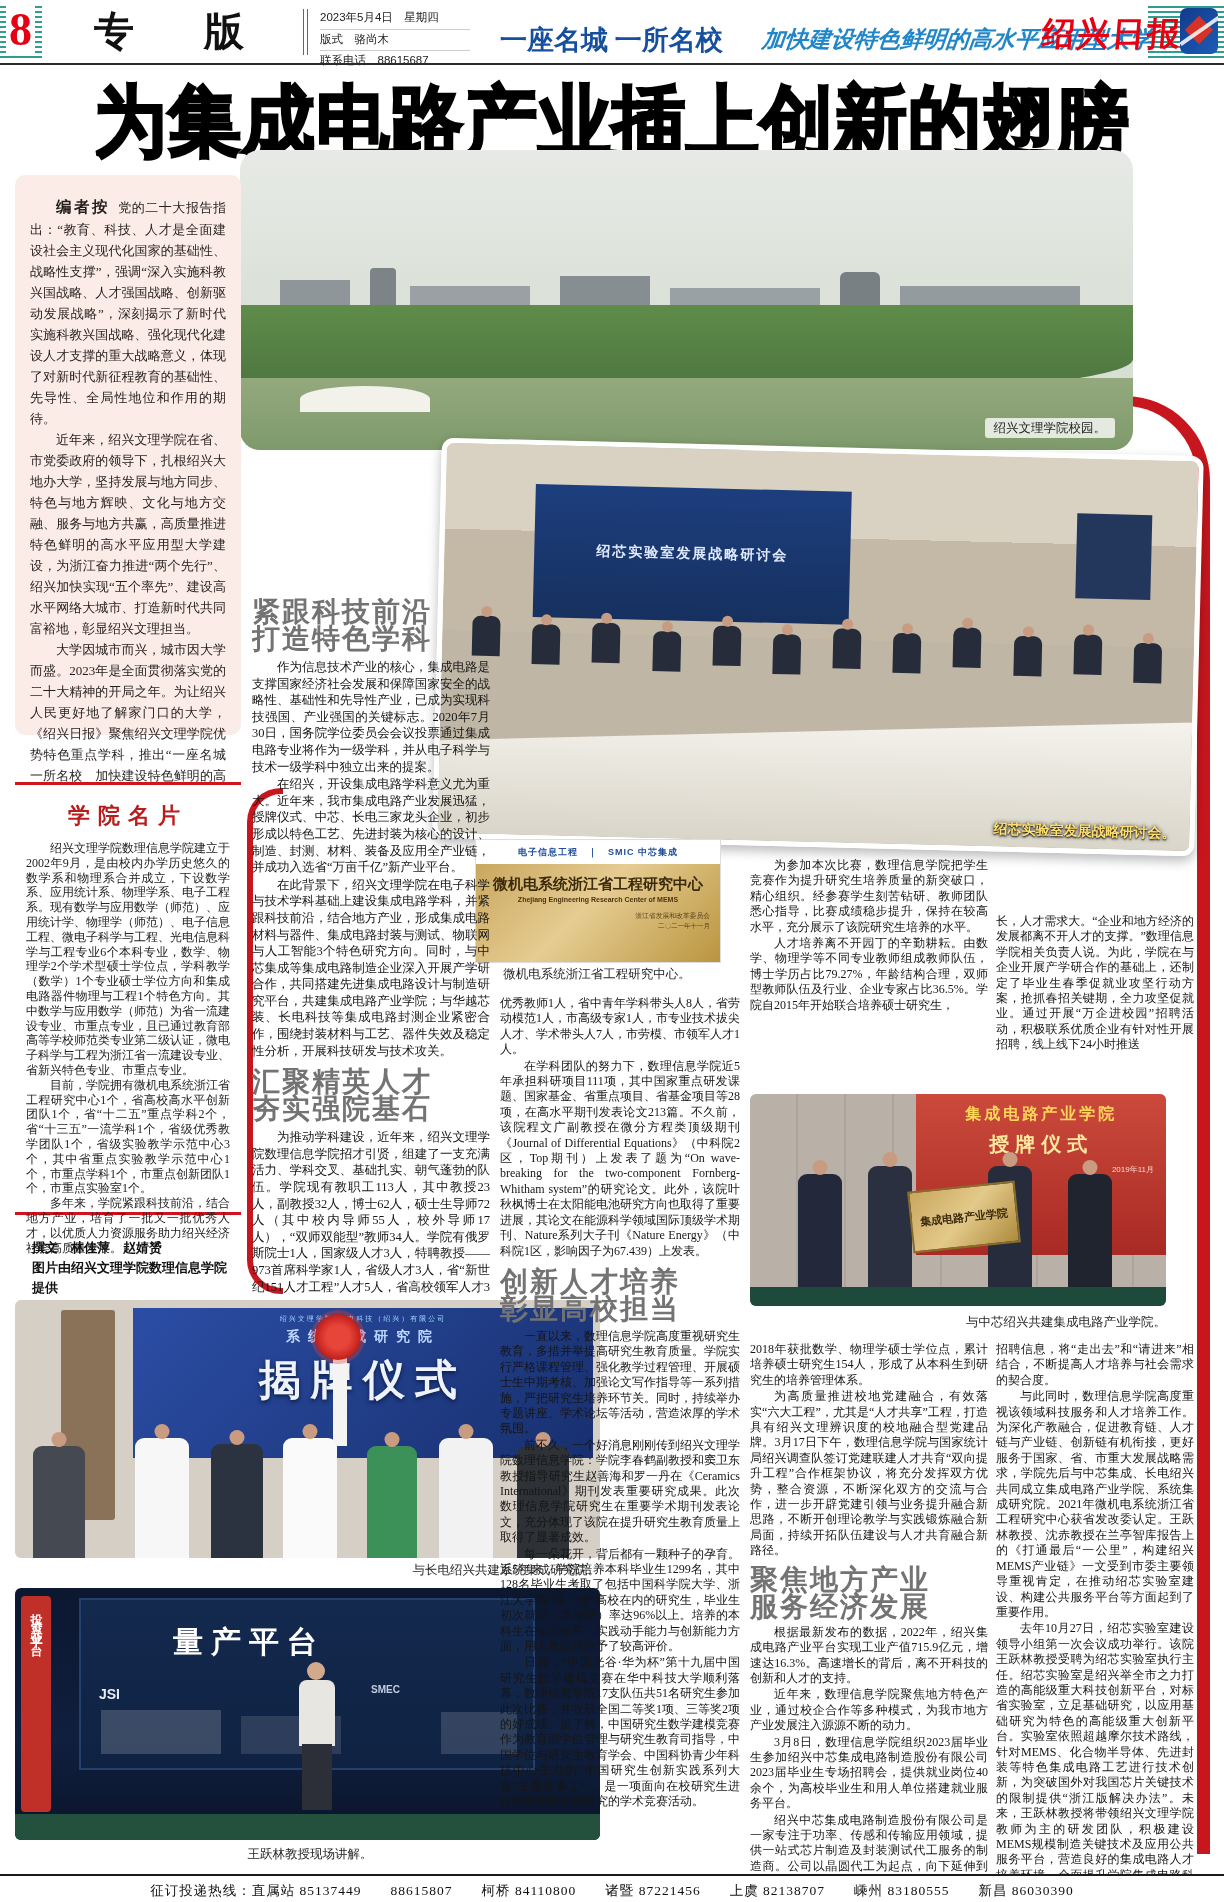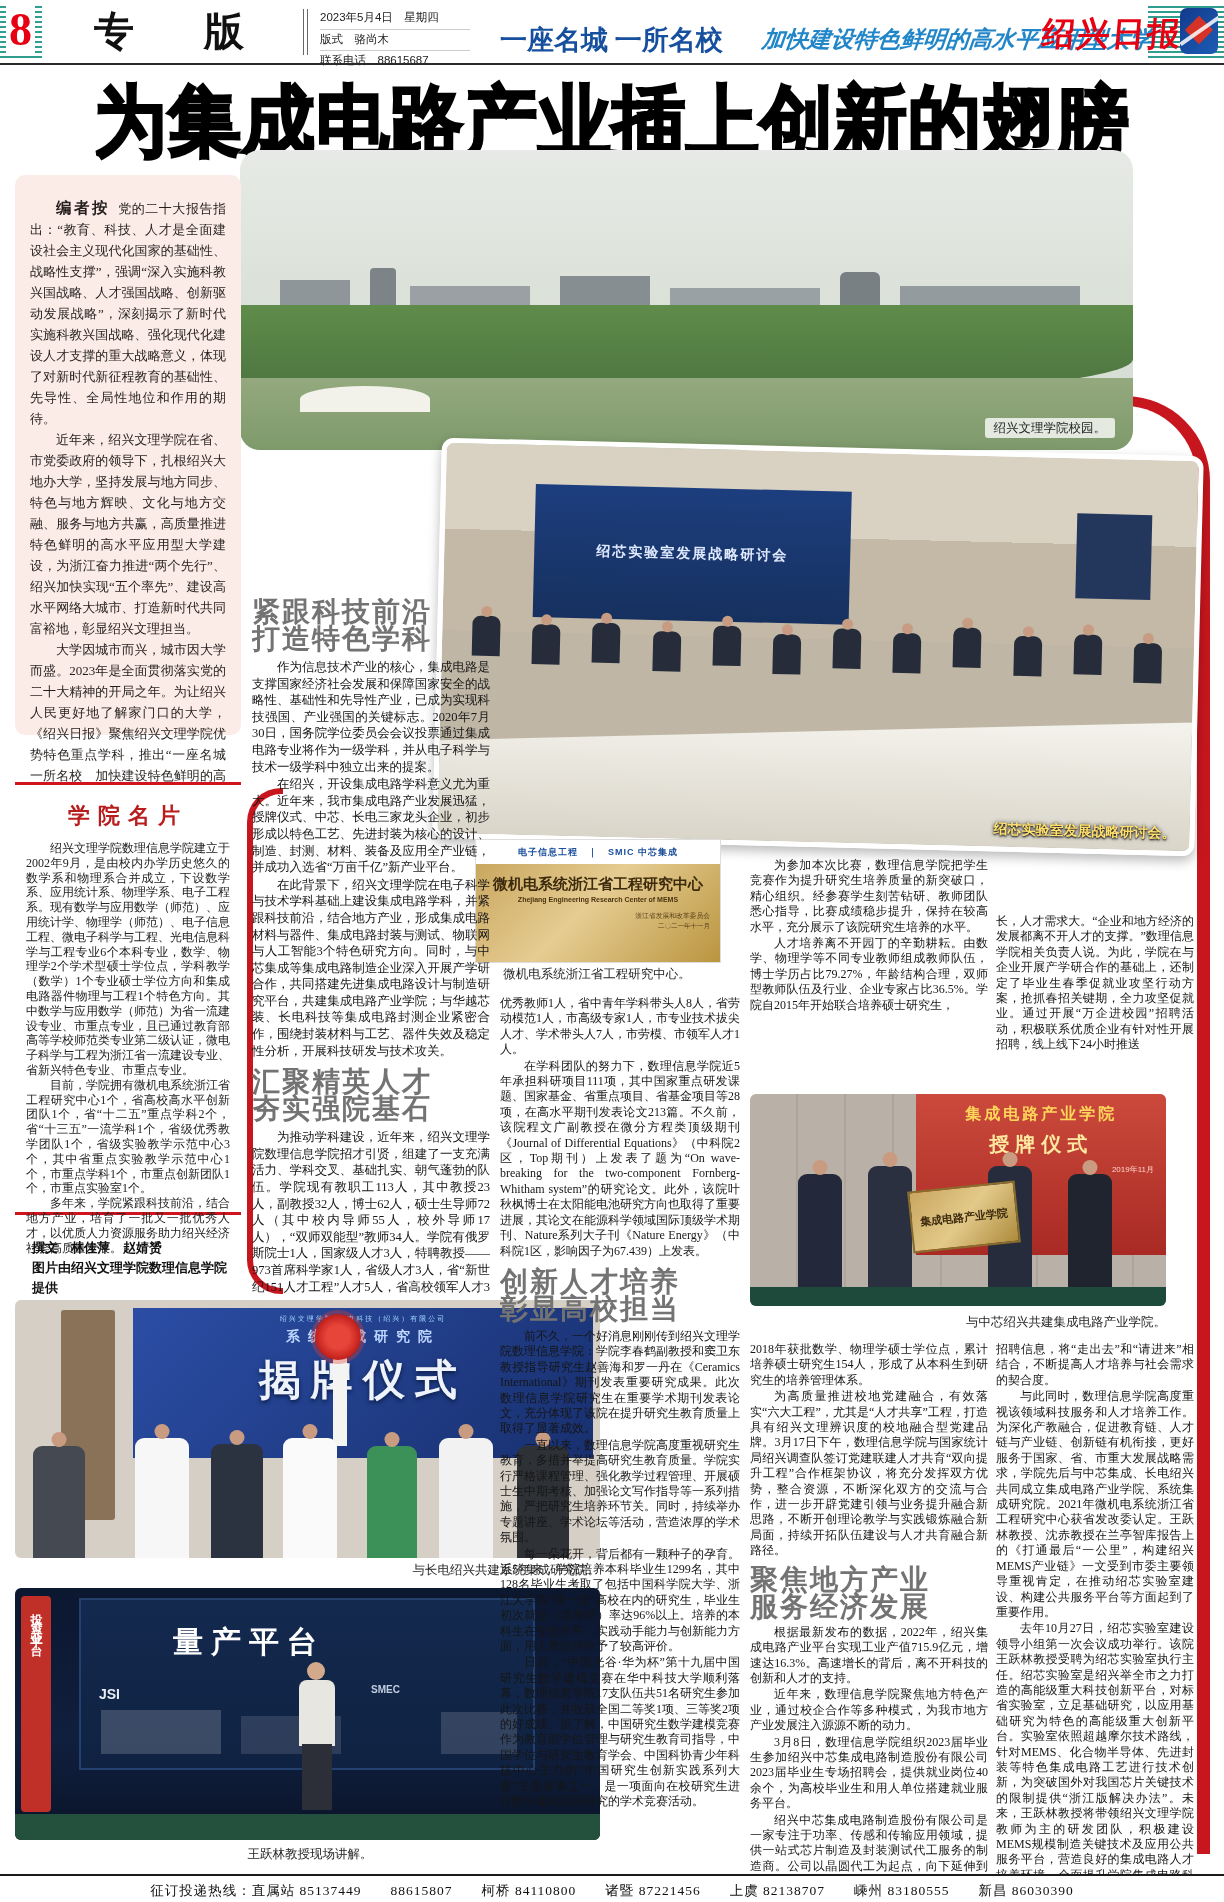--- a/index.html
+++ b/index.html
@@ -20,21 +20,21 @@
   .hrule{background:#2b2b2b;}
   
   .headline{width:1224px;text-align:center;font-family:"Liberation Sans","DejaVu Sans",sans-serif;
             font-weight:900;font-size:73px;color:#000;-webkit-text-stroke:2.6px #000;
             letter-spacing:1px;transform:scaleY(1.06);white-space:nowrap;}
   
   .edbox{background:#fbece7;border-radius:10px;padding:22px 15px;font:13px/21px "Liberation Serif",serif;
          color:#241f1d;text-align:justify;}
   .edbox p{margin:0;text-indent:2em;}
   .edbox p.first{text-indent:2em;}
-  .ed-label{font-weight:700;font-size:15.5px;letter-spacing:2px;margin-right:8px;}
+  .ed-label{font-weight:700;font-size:15.5px;letter-spacing:2px;margin-right:8px;font-family:Liberation Mono, monospace;}
   .card{border-top:3px solid #d0131c;border-bottom:3px solid #d0131c;background:#fff;padding:14px 11px;}
   .card-title{text-align:center;font:700 22px "Liberation Sans",sans-serif;color:#b91c1c;letter-spacing:8px;margin:2px 0 10px;}
   .card-body{font:12px/14.8px "Liberation Serif",serif;text-align:justify;color:#222;}
   .card-body p{margin:0;text-indent:2em;}
   .credits{font:600 13px/20px "Liberation Sans","DejaVu Sans",sans-serif;color:#111;}
   
   .col{font:12.5px/16.6px "Liberation Serif",serif;text-align:justify;color:#161616;overflow:hidden;}
   .col.dense{font-size:12px;line-height:15.4px;}
   .col p{margin:0 0 1px;text-indent:2em;}
   .cont p:first-child{text-indent:0;}
@@ -237,22 +237,22 @@
   <div class="abs col dense" style="left:500px;top:996px;width:240px;height:872px;">
     <div class="cont">
         <p>优秀教师1人，省中青年学科带头人8人，省劳动模范1人，市高级专家1人，市专业技术拔尖人才、学术带头人7人，市劳模、市领军人才1人。</p>
         <p>在学科团队的努力下，数理信息学院近5年承担科研项目111项，其中国家重点研发课题、国家基金、省重点项目、省基金项目等28项，在高水平期刊发表论文213篇。不久前，该院程文广副教授在微分方程类顶级期刊《Journal of Differential Equations》（中科院2区，Top期刊）上发表了题为“On wave-breaking for the two-component Fornberg-Whitham system”的研究论文。此外，该院叶秋枫博士在太阳能电池研究方向也取得了重要进展，其论文在能源科学领域国际顶级学术期刊、Nature系列大子刊《Nature Energy》（中科院1区，影响因子为67.439）上发表。</p>
       </div>
     <div class="sec-title">
       <div>创新人才培养</div>
       <div>彰显高校担当</div>
     </div>
     <div>
+        <p>一直以来，数理信息学院高度重视研究生教育，多措并举提高研究生教育质量。学院实行严格课程管理、强化教学过程管理、开展硕士生中期考核、加强论文写作指导等一系列措施，严把研究生培养环节关。同时，持续举办专题讲座、学术论坛等活动，营造浓厚的学术氛围。</p>
         <p>前不久，一个好消息刚刚传到绍兴文理学院数理信息学院：学院李春鹤副教授和窦卫东教授指导研究生赵善海和罗一丹在《Ceramics International》期刊发表重要研究成果。此次数理信息学院研究生在重要学术期刊发表论文，充分体现了该院在提升研究生教育质量上取得了显著成效。</p>
-        <p>一直以来，数理信息学院高度重视研究生教育，多措并举提高研究生教育质量。学院实行严格课程管理、强化教学过程管理、开展硕士生中期考核、加强论文写作指导等一系列措施，严把研究生培养环节关。同时，持续举办专题讲座、学术论坛等活动，营造浓厚的学术氛围。</p>
         <p>每一朵花开，背后都有一颗种子的孕育。近5年来，学院培养本科毕业生1299名，其中128名毕业生考取了包括中国科学院大学、浙江大学等“双一流”高校在内的研究生，毕业生初次就业（含考研）率达96%以上。培养的本科生在专业水平、实践动手能力与创新能力方面，用人单位均给予了较高评价。</p>
         <p>日前，“中国光谷·华为杯”第十九届中国研究生数学建模竞赛在华中科技大学顺利落幕，数理信息学院17支队伍共51名研究生参加此次比赛，并收获全国二等奖1项、三等奖2项的好成绩。据了解，中国研究生数学建模竞赛作为教育部学位管理与研究生教育司指导，中国学位与研究生教育学会、中国科协青少年科技中心主办的“中国研究生创新实践系列大赛”主题赛事之一，是一项面向在校研究生进行数学建模应用研究的学术竞赛活动。</p>
       </div>
   </div>
 
   <div class="abs col dense" style="left:750px;top:858px;width:238px;height:232px;">
     <div>
         <p>为参加本次比赛，数理信息学院把学生竞赛作为提升研究生培养质量的新突破口，精心组织。经参赛学生刻苦钻研、教师团队悉心指导，比赛成绩稳步提升，保持在较高水平，充分展示了该院研究生培养的水平。</p>
         <p>人才培养离不开园丁的辛勤耕耘。由数学、物理学等不同专业教师组成教师队伍，博士学历占比79.27%，年龄结构合理，双师型教师队伍及行业、企业专家占比36.5%。学院自2015年开始联合培养硕士研究生，</p>
       </div>

